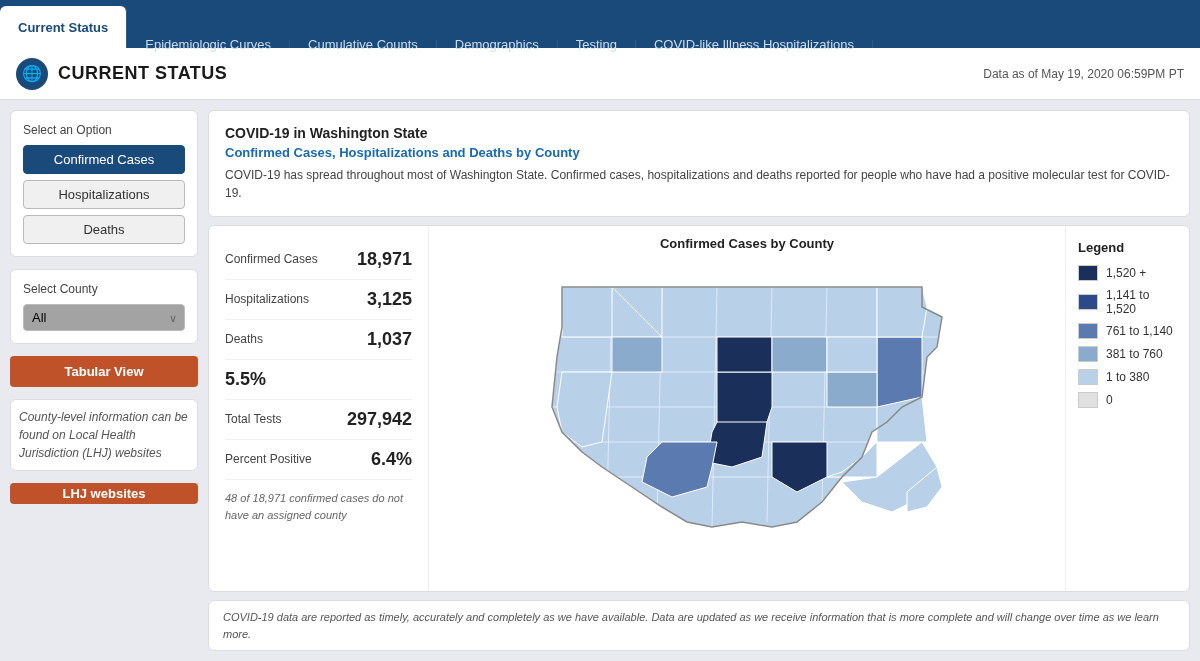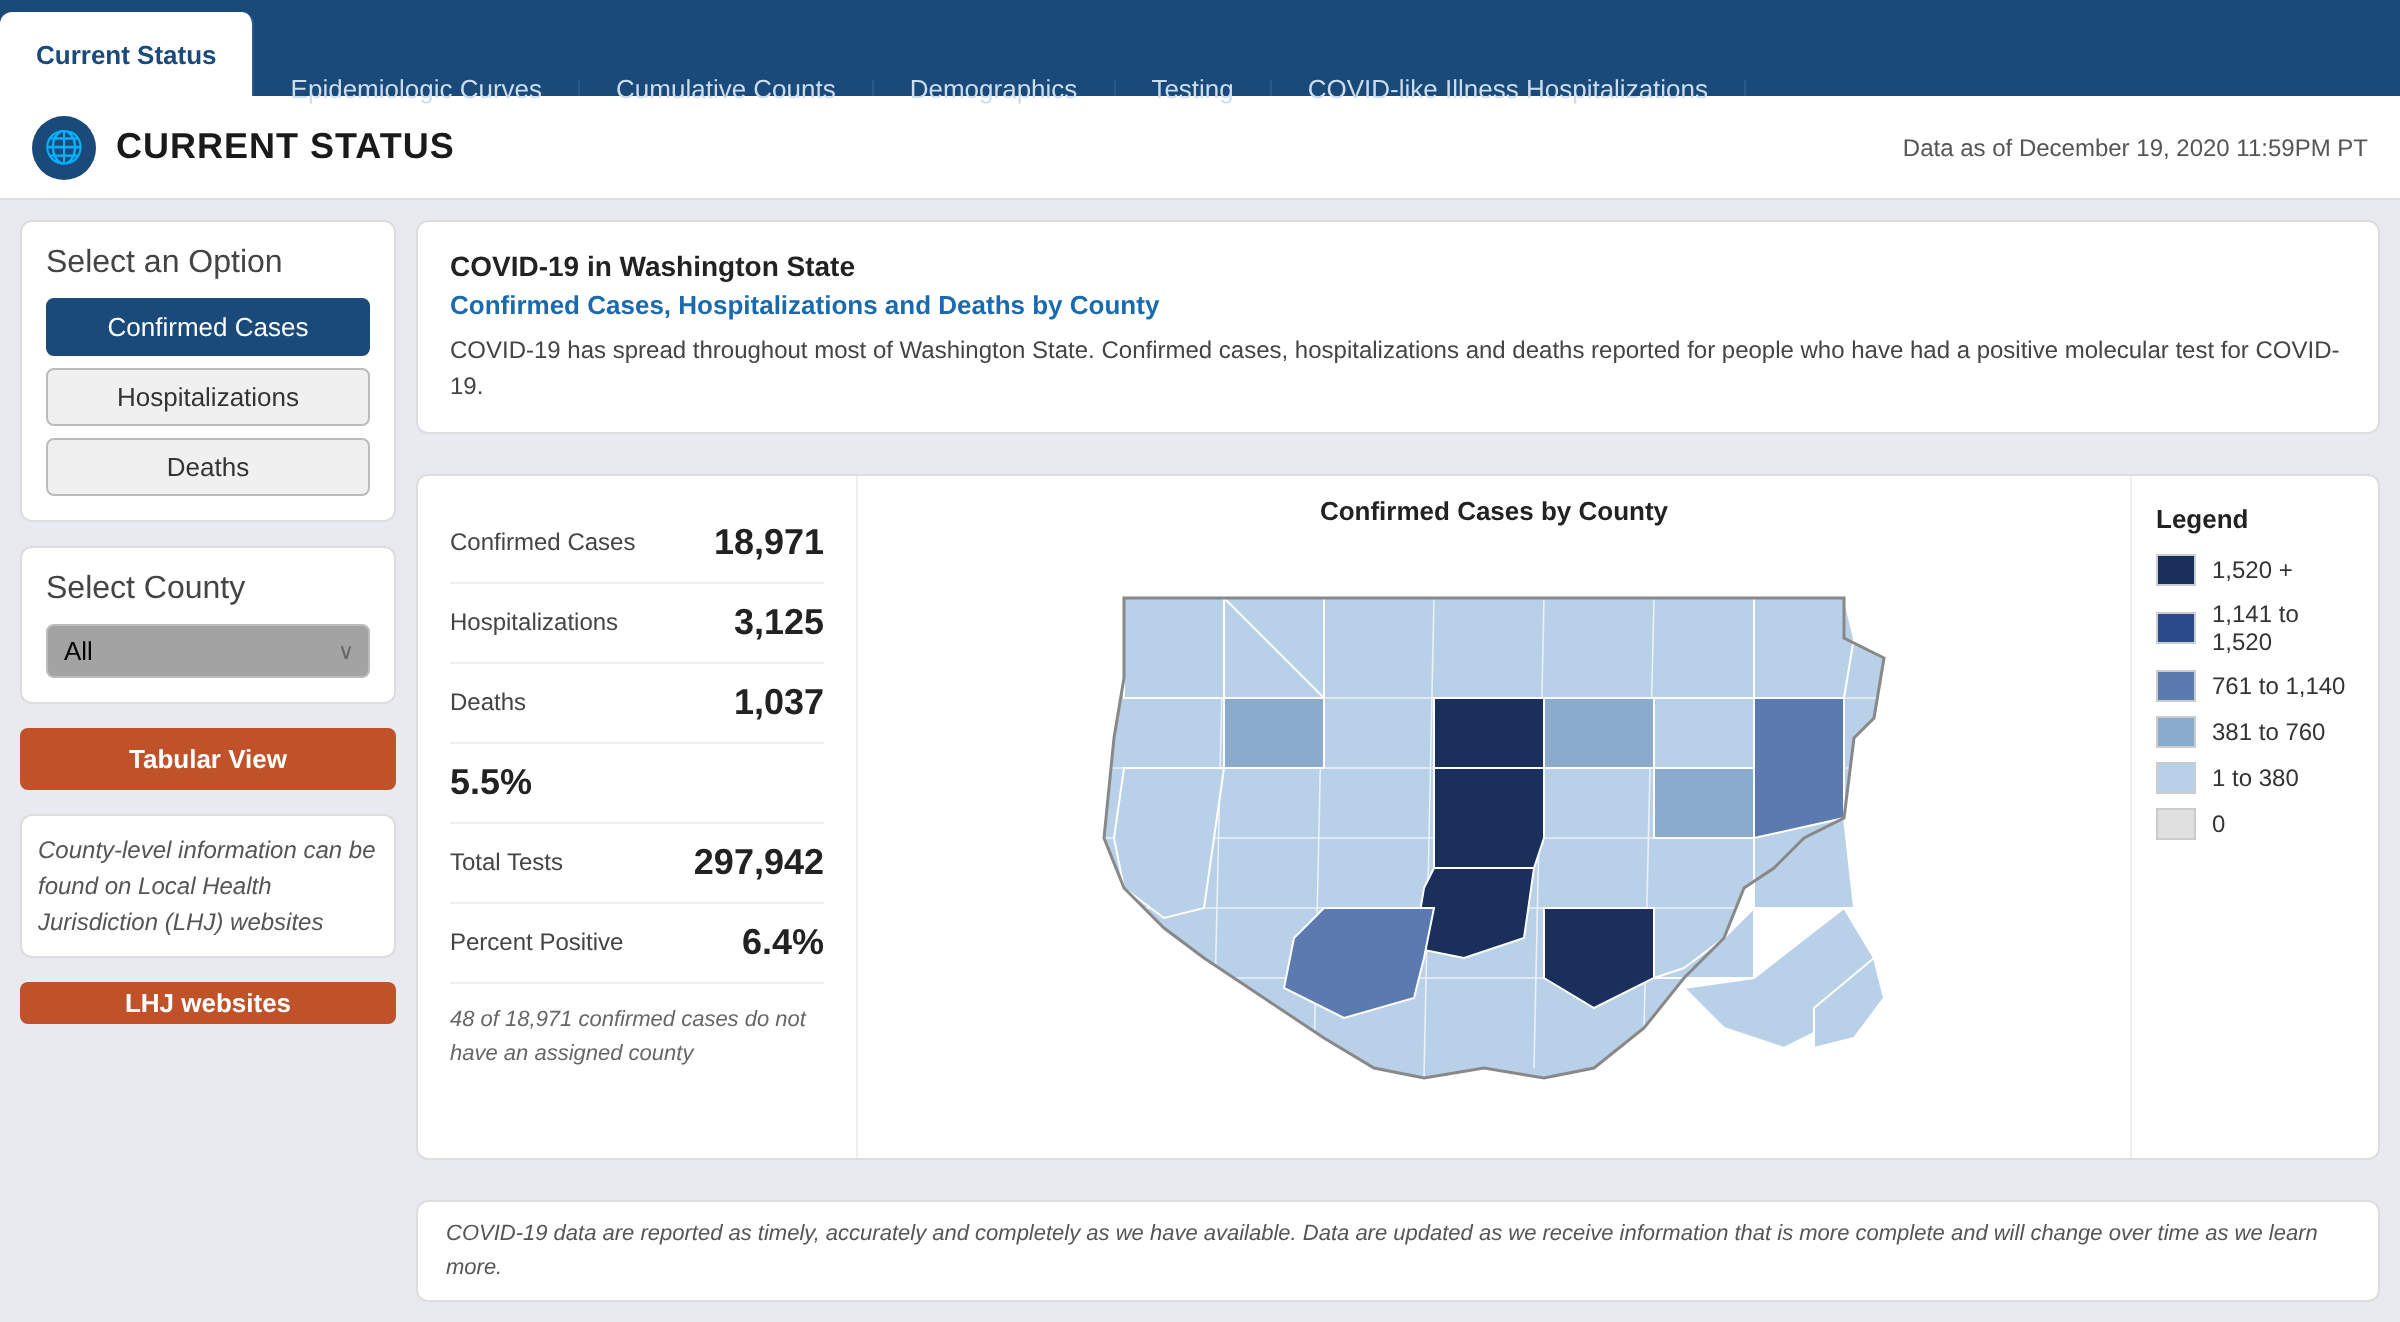--- a/index.html
+++ b/index.html
@@ -77,21 +77,21 @@
       flex-direction: column;
       gap: 12px;
     }
     .sidebar-section {
       background: white;
       border-radius: 6px;
       padding: 12px;
       border: 1px solid #ddd;
     }
     .sidebar-label {
-      font-size: 16px;
+      font-size: 12px;
       color: #444;
       margin-bottom: 8px;
       font-weight: 500;
     }
     .option-btn {
       display: block;
       width: 100%;
       padding: 6px 10px;
       margin-bottom: 6px;
       border: 1px solid #bbb;
@@ -164,21 +164,21 @@
       font-size: 13px;
       font-weight: 600;
       text-align: center;
     }
 
     
     .content-area {
       flex: 1;
       display: flex;
       flex-direction: column;
-      gap: 20px;
+      gap: 8px;
     }
 
     
     .info-card {
       background: white;
       border-radius: 6px;
       padding: 14px 16px;
       border: 1px solid #ddd;
     }
     .info-card h2 {
@@ -319,21 +319,21 @@
   <div class="nav-tab">Epidemiologic Curves</div>
   <div class="nav-tab">Cumulative Counts</div>
   <div class="nav-tab">Demographics</div>
   <div class="nav-tab">Testing</div>
   <div class="nav-tab">COVID-like Illness Hospitalizations</div>
 </nav>
 
 <div class="header-bar">
   <div class="header-logo">🌐</div>
   <span class="header-title">CURRENT STATUS</span>
-  <span class="header-date">Data as of December 19, 2020 11:59PM PT</span>
+  <span class="header-date">Data as of May 19, 2020 06:59PM PT</span>
 </div>
 
 <div class="main-layout">
 
   <aside class="sidebar">
     <div class="sidebar-section">
       <div class="sidebar-label">Select an Option</div>
       <button class="option-btn active">Confirmed Cases</button>
       <button class="option-btn">Hospitalizations</button>
       <button class="option-btn">Deaths</button>

